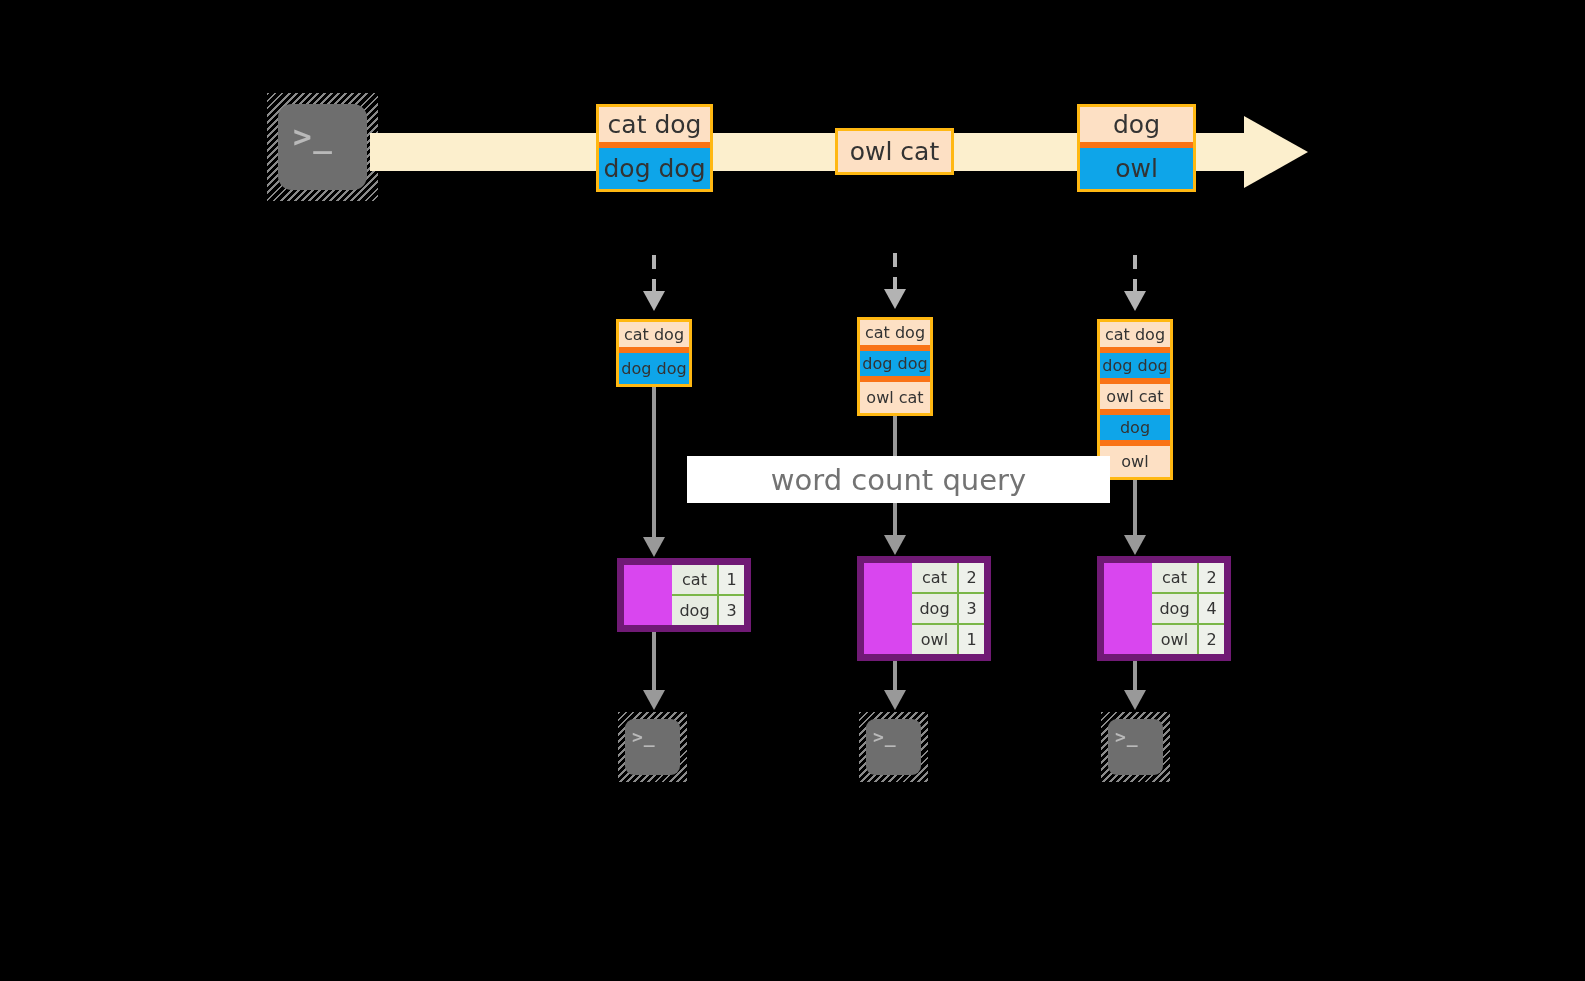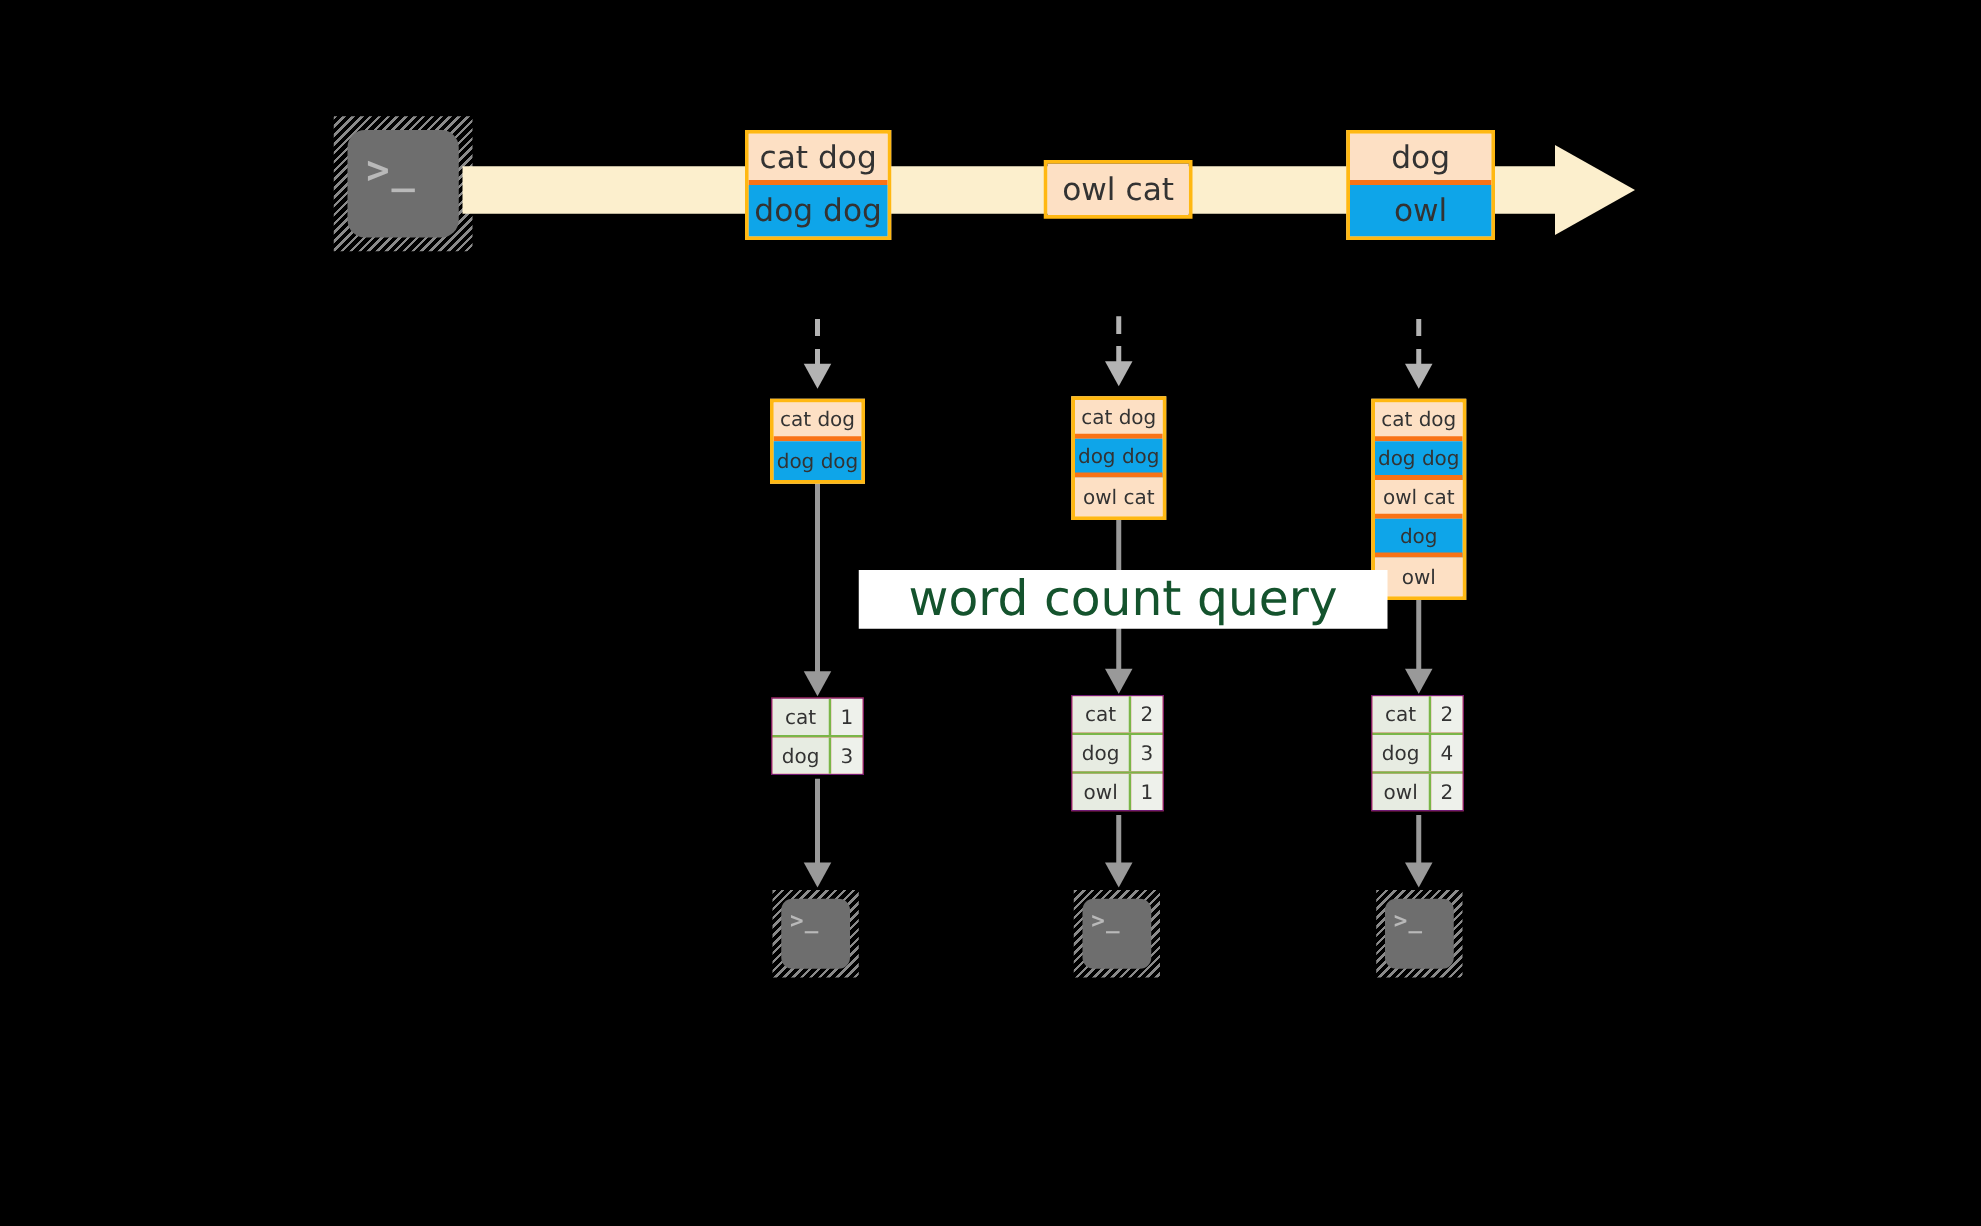--- a/index.html
+++ b/index.html
@@ -96,21 +96,21 @@
     flex-direction: column;
     z-index: 5;
   }
   .obox .cell {
     box-sizing: border-box;
     display: flex;
     align-items: center;
     justify-content: center;
     color: #333333;
     white-space: nowrap;
-    border-bottom: 4px solid #f97316;
+    border-bottom: 6px solid #f97316;
     background: #fde0c4;
   }
   .obox .cell:last-child { border-bottom: none; }
   .obox .cell.alt { background: #0ea5e9; }
 
   
   .obox.top { font-size: 25px; }
   .obox.top .cell { height: 41px; }
   .obox.top1 { left: 596px; top: 104px; width: 117px; }
   .obox.top2 { left: 835px; top: 128px; width: 119px; }
@@ -120,25 +120,26 @@
   .obox.col { font-size: 16px; }
   .obox.col .cell { height: 31px; }
   .obox.col1 { left: 616px; top: 319px; width: 76px; }
   .obox.col2 { left: 857px; top: 317px; width: 76px; }
   .obox.col3 { left: 1097px; top: 319px; width: 76px; }
 
   
   .gtable {
     position: absolute;
     box-sizing: border-box;
-    border: 1px solid #701a75;
-    background: #ef4444;
+    border: 7px solid #701a75;
+    background: #d946ef;
     border-collapse: collapse;
     z-index: 5;
     font-size: 16px;
+    padding-left: 48px;
   }
   .gtable .grow { display: flex; }
   .gtable .grow + .grow { border-top: 2px solid #7ab648; }
   .gtable .gc {
     box-sizing: border-box;
     height: 29px;
     display: flex;
     align-items: center;
     justify-content: center;
     color: #333333;
@@ -187,22 +188,22 @@
     top: 456px;
     width: 423px;
     height: 47px;
     background: #ffffff;
     display: flex;
     align-items: center;
     justify-content: center;
     z-index: 7;
   }
   .banner .label {
-    font-size: 39px;
-    color: #14532d;
+    font-size: 29px;
+    color: #737373;
     white-space: nowrap;
   }
 </style>
 </head>
 <body>
 
 <div id="canvas">
 
   <div class="terminal big">
     <div class="screen"></div>

